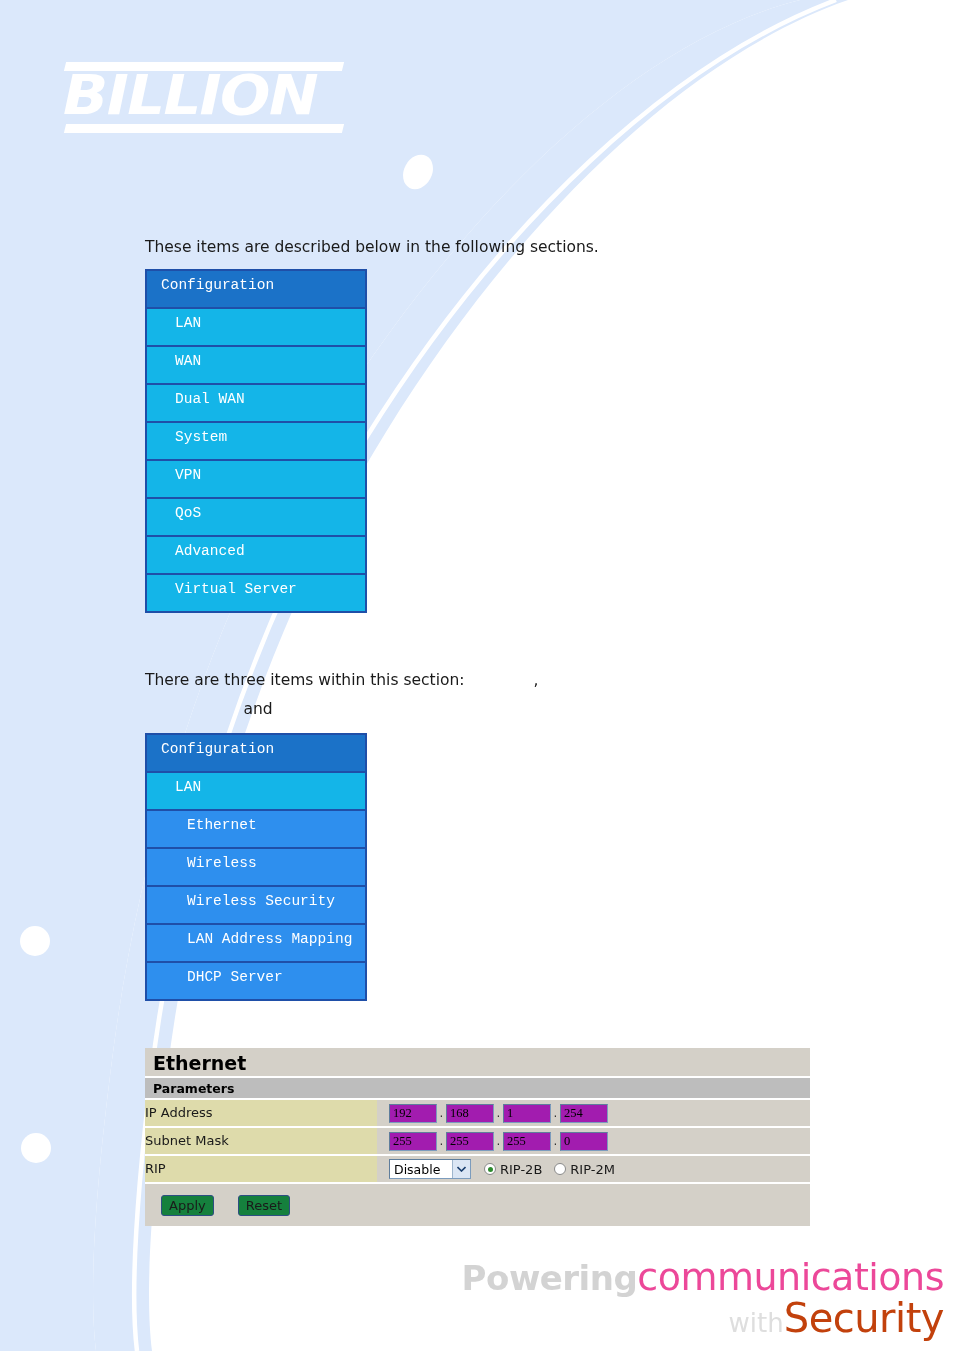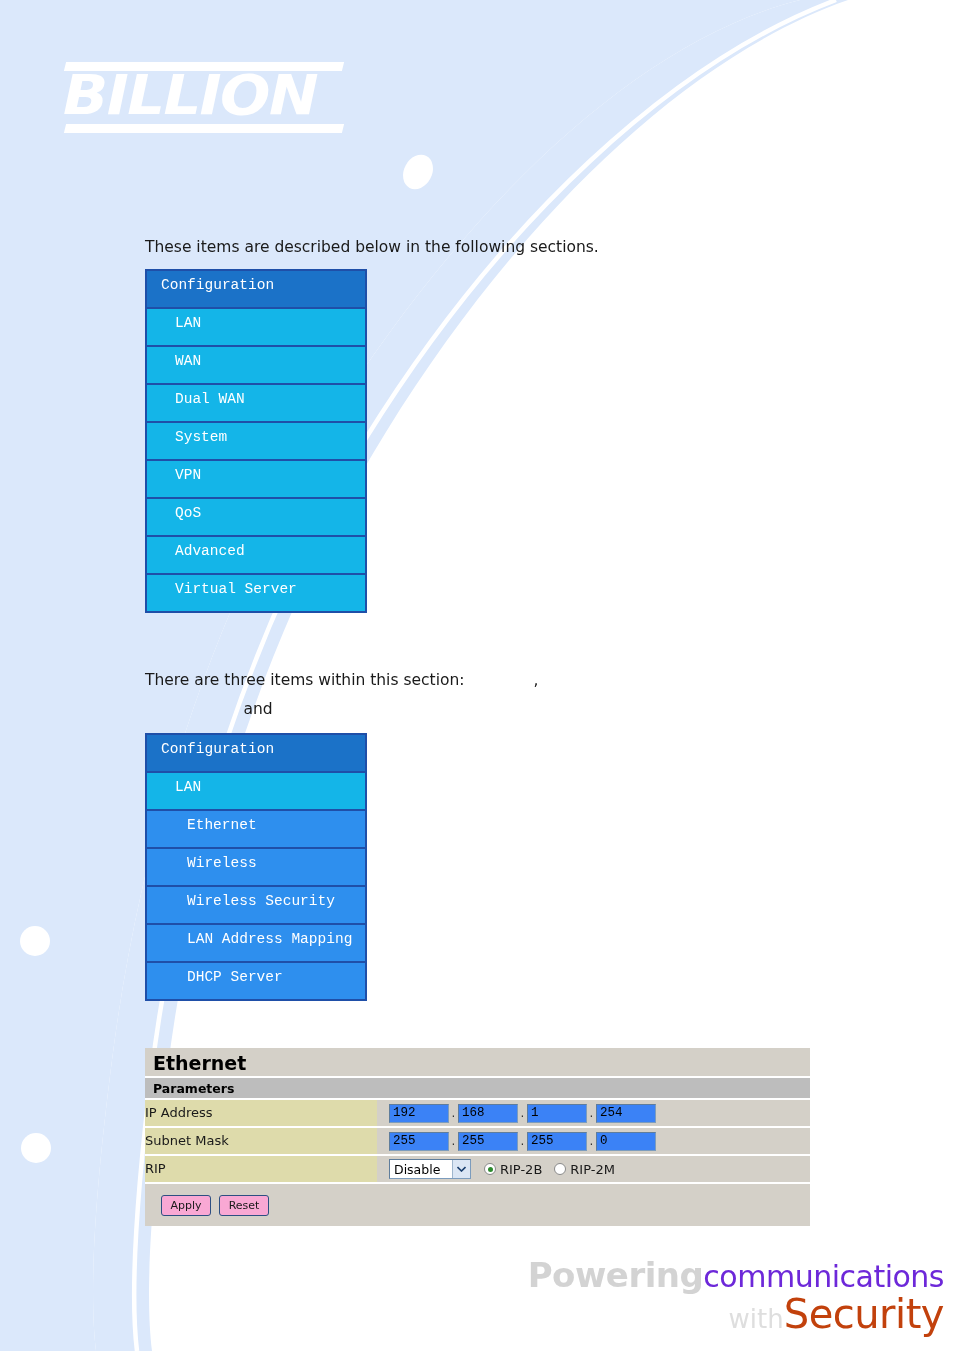--- a/index.html
+++ b/index.html
@@ -164,31 +164,31 @@
   }
   .prow-field {
     flex: 1;
     display: flex;
     align-items: center;
     padding-left: 12px;
     box-sizing: border-box;
   }
 
   .ip-input {
-    width: 60px;
+    width: 48px;
     height: 19px;
     box-sizing: border-box;
-    font-family: Liberation Mono, monospace;
+    font-family: Liberation Serif, serif;
     font-size: 12.5px;
     color: #000000;
     padding: 0 3px;
     border: 1px solid #7c9cbd;
     border-top-color: #5f7d9c;
     border-left-color: #5f7d9c;
-    background: #3b82f6;
+    background: #a21caf;
     outline: none;
   }
   .dot-sep {
     width: 9px;
     text-align: center;
     font-size: 12px;
     color: #333333;
     line-height: 24px;
     display: inline-block;
   }
@@ -266,26 +266,26 @@
     align-items: center;
     padding-left: 16px;
     box-sizing: border-box;
   }
   .btn {
     min-width: 50px;
     height: 21px;
     line-height: 19px;
     text-align: center;
     font-family: "DejaVu Sans", sans-serif;
-    font-size: 11px;
+    font-size: 13px;
     color: #1a1a1a;
-    background: #f9a8d4;
+    background: #15803d;
     border: 1px solid #2d4f82;
     border-radius: 3px;
-    margin-right: 8px;
+    margin-right: 24px;
     padding: 0 7px;
     box-sizing: border-box;
     cursor: pointer;
   }
 
   
   .footer {
     position: absolute;
     right: 10px;
     top: 1258px;
@@ -297,23 +297,23 @@
   }
   .foot-line1 { white-space: nowrap; }
   .foot-line2 { white-space: nowrap; margin-top: 2px; }
   .f-bold {
     font-size: 34px;
     font-weight: bold;
     color: #d3d3d3;
     letter-spacing: -0.5px;
   }
   .f-light {
-    font-size: 30px;
+    font-size: 38px;
     font-weight: normal;
-    color: #6d28d9;
+    color: #ec4899;
     letter-spacing: -0.5px;
   }
   .f-small {
     font-size: 26px;
     font-weight: normal;
     color: #dedede;
   }
   .f-big {
     font-size: 40px;
     font-weight: normal;

